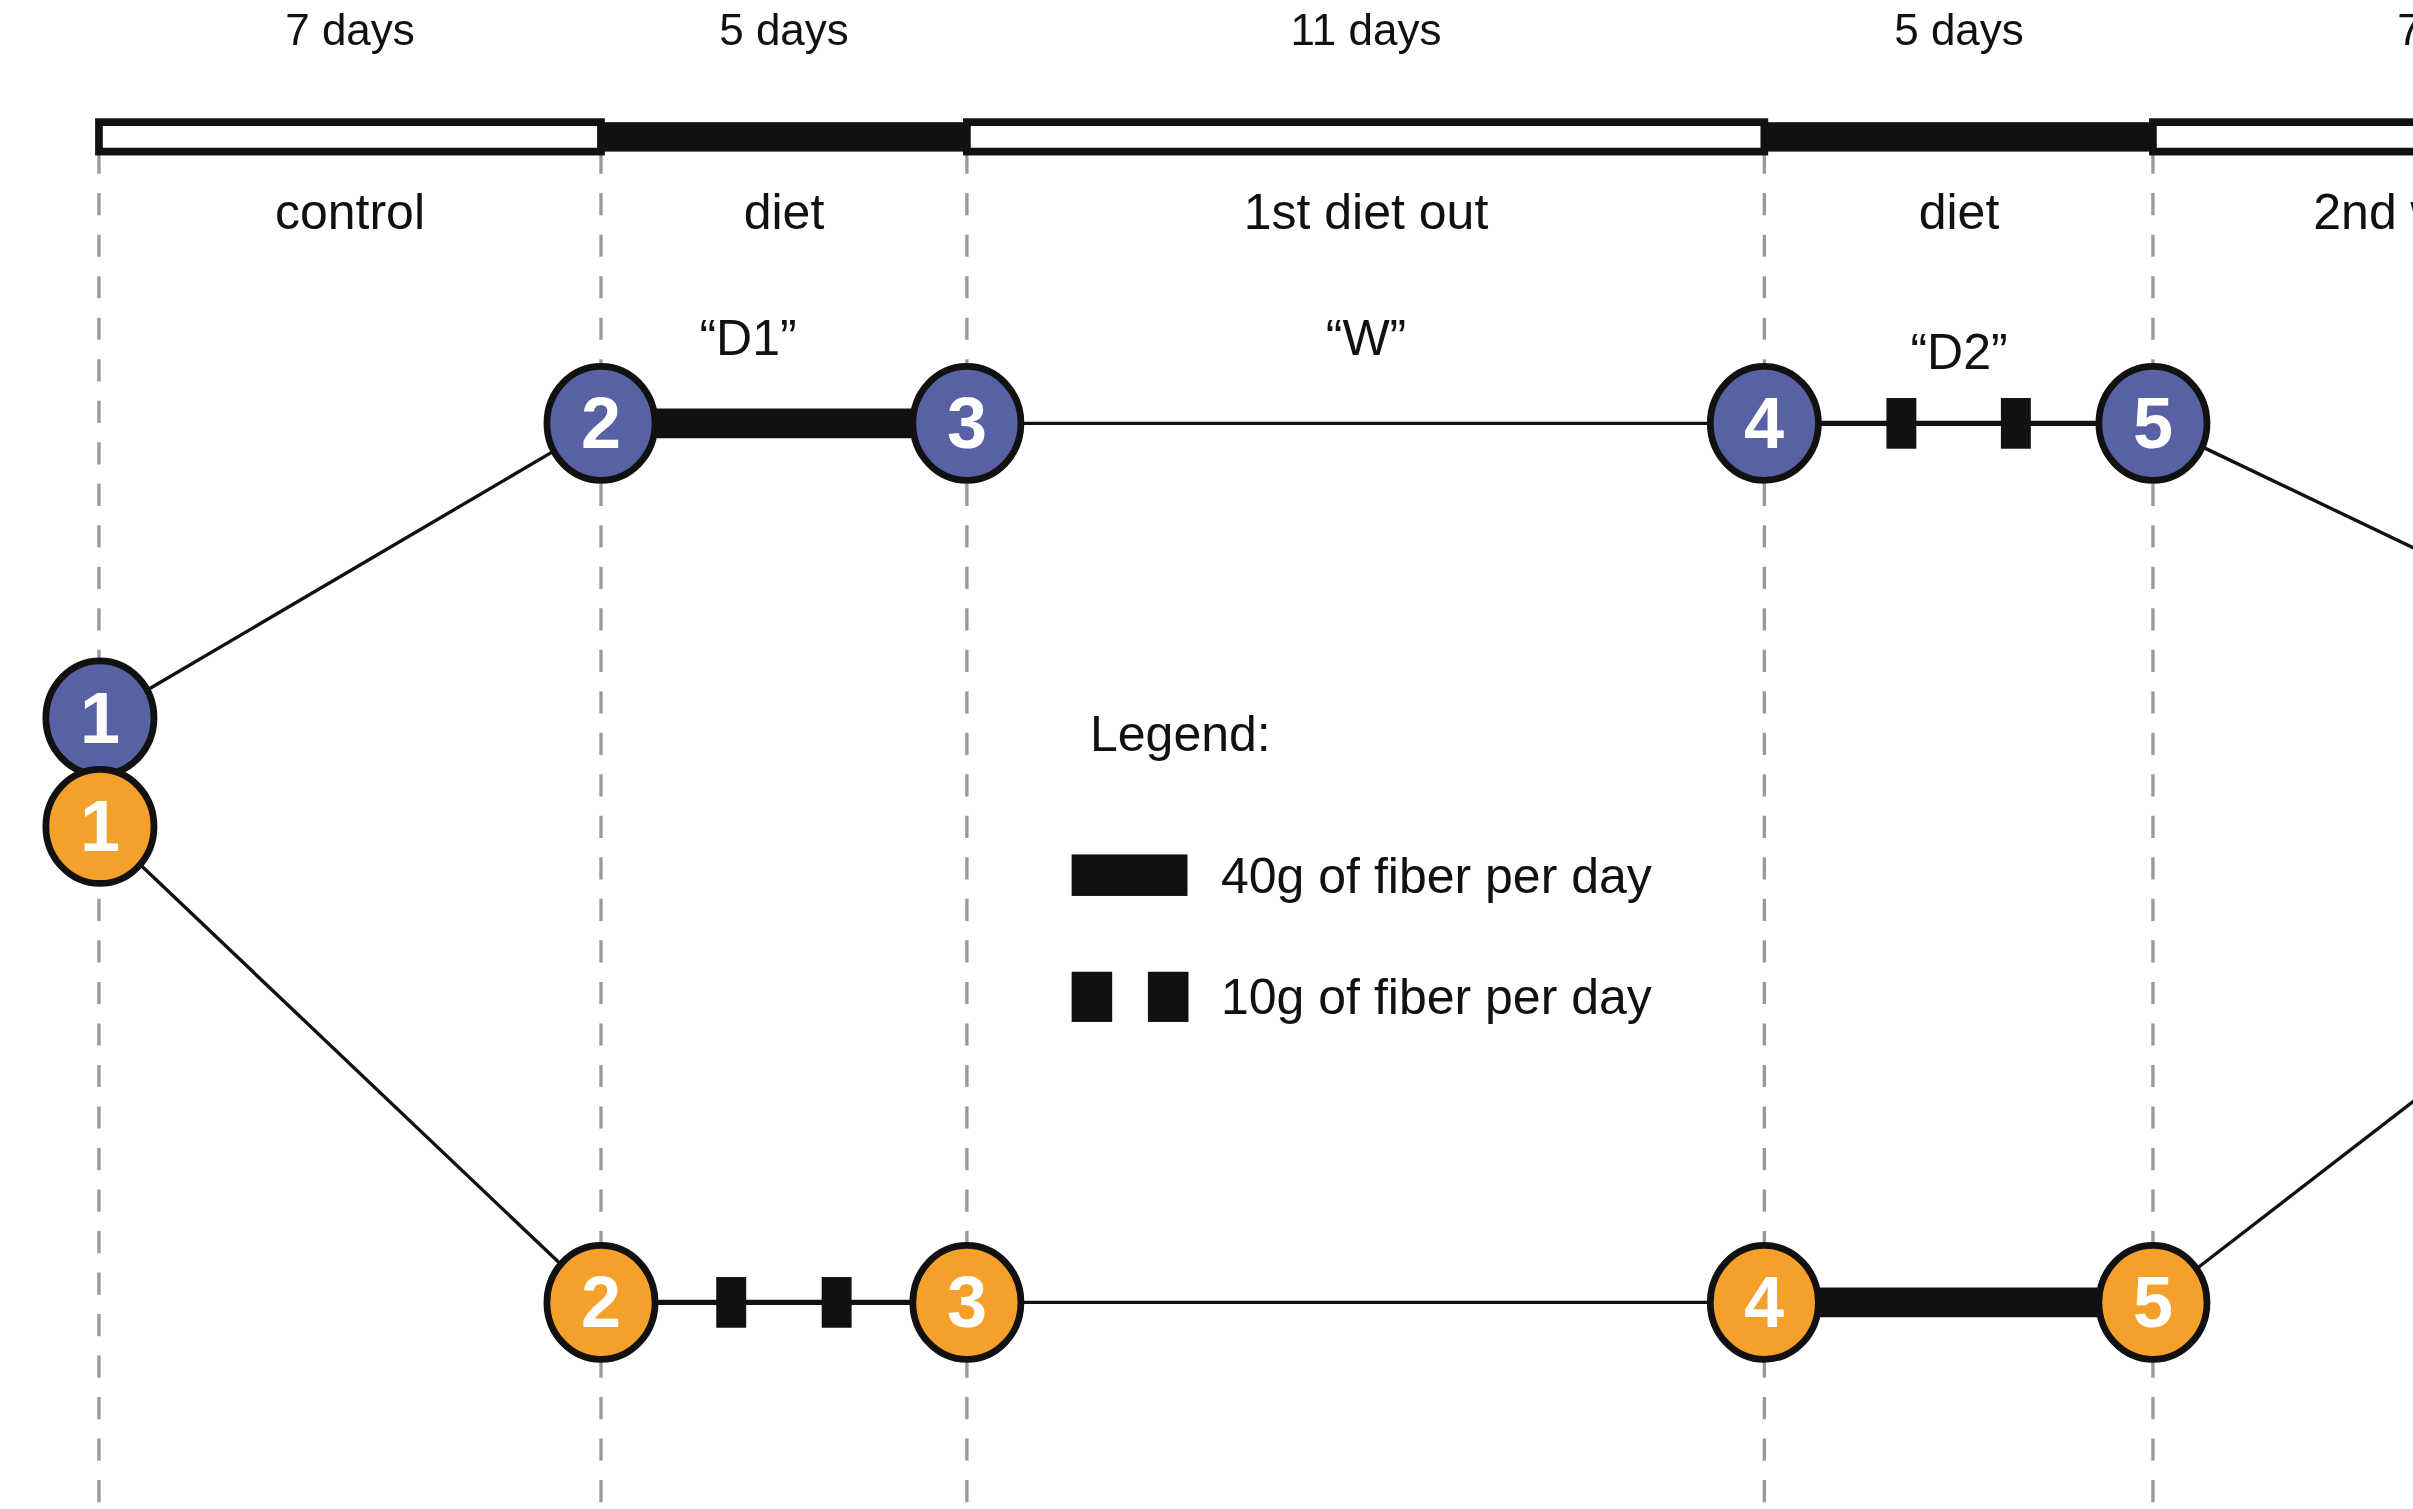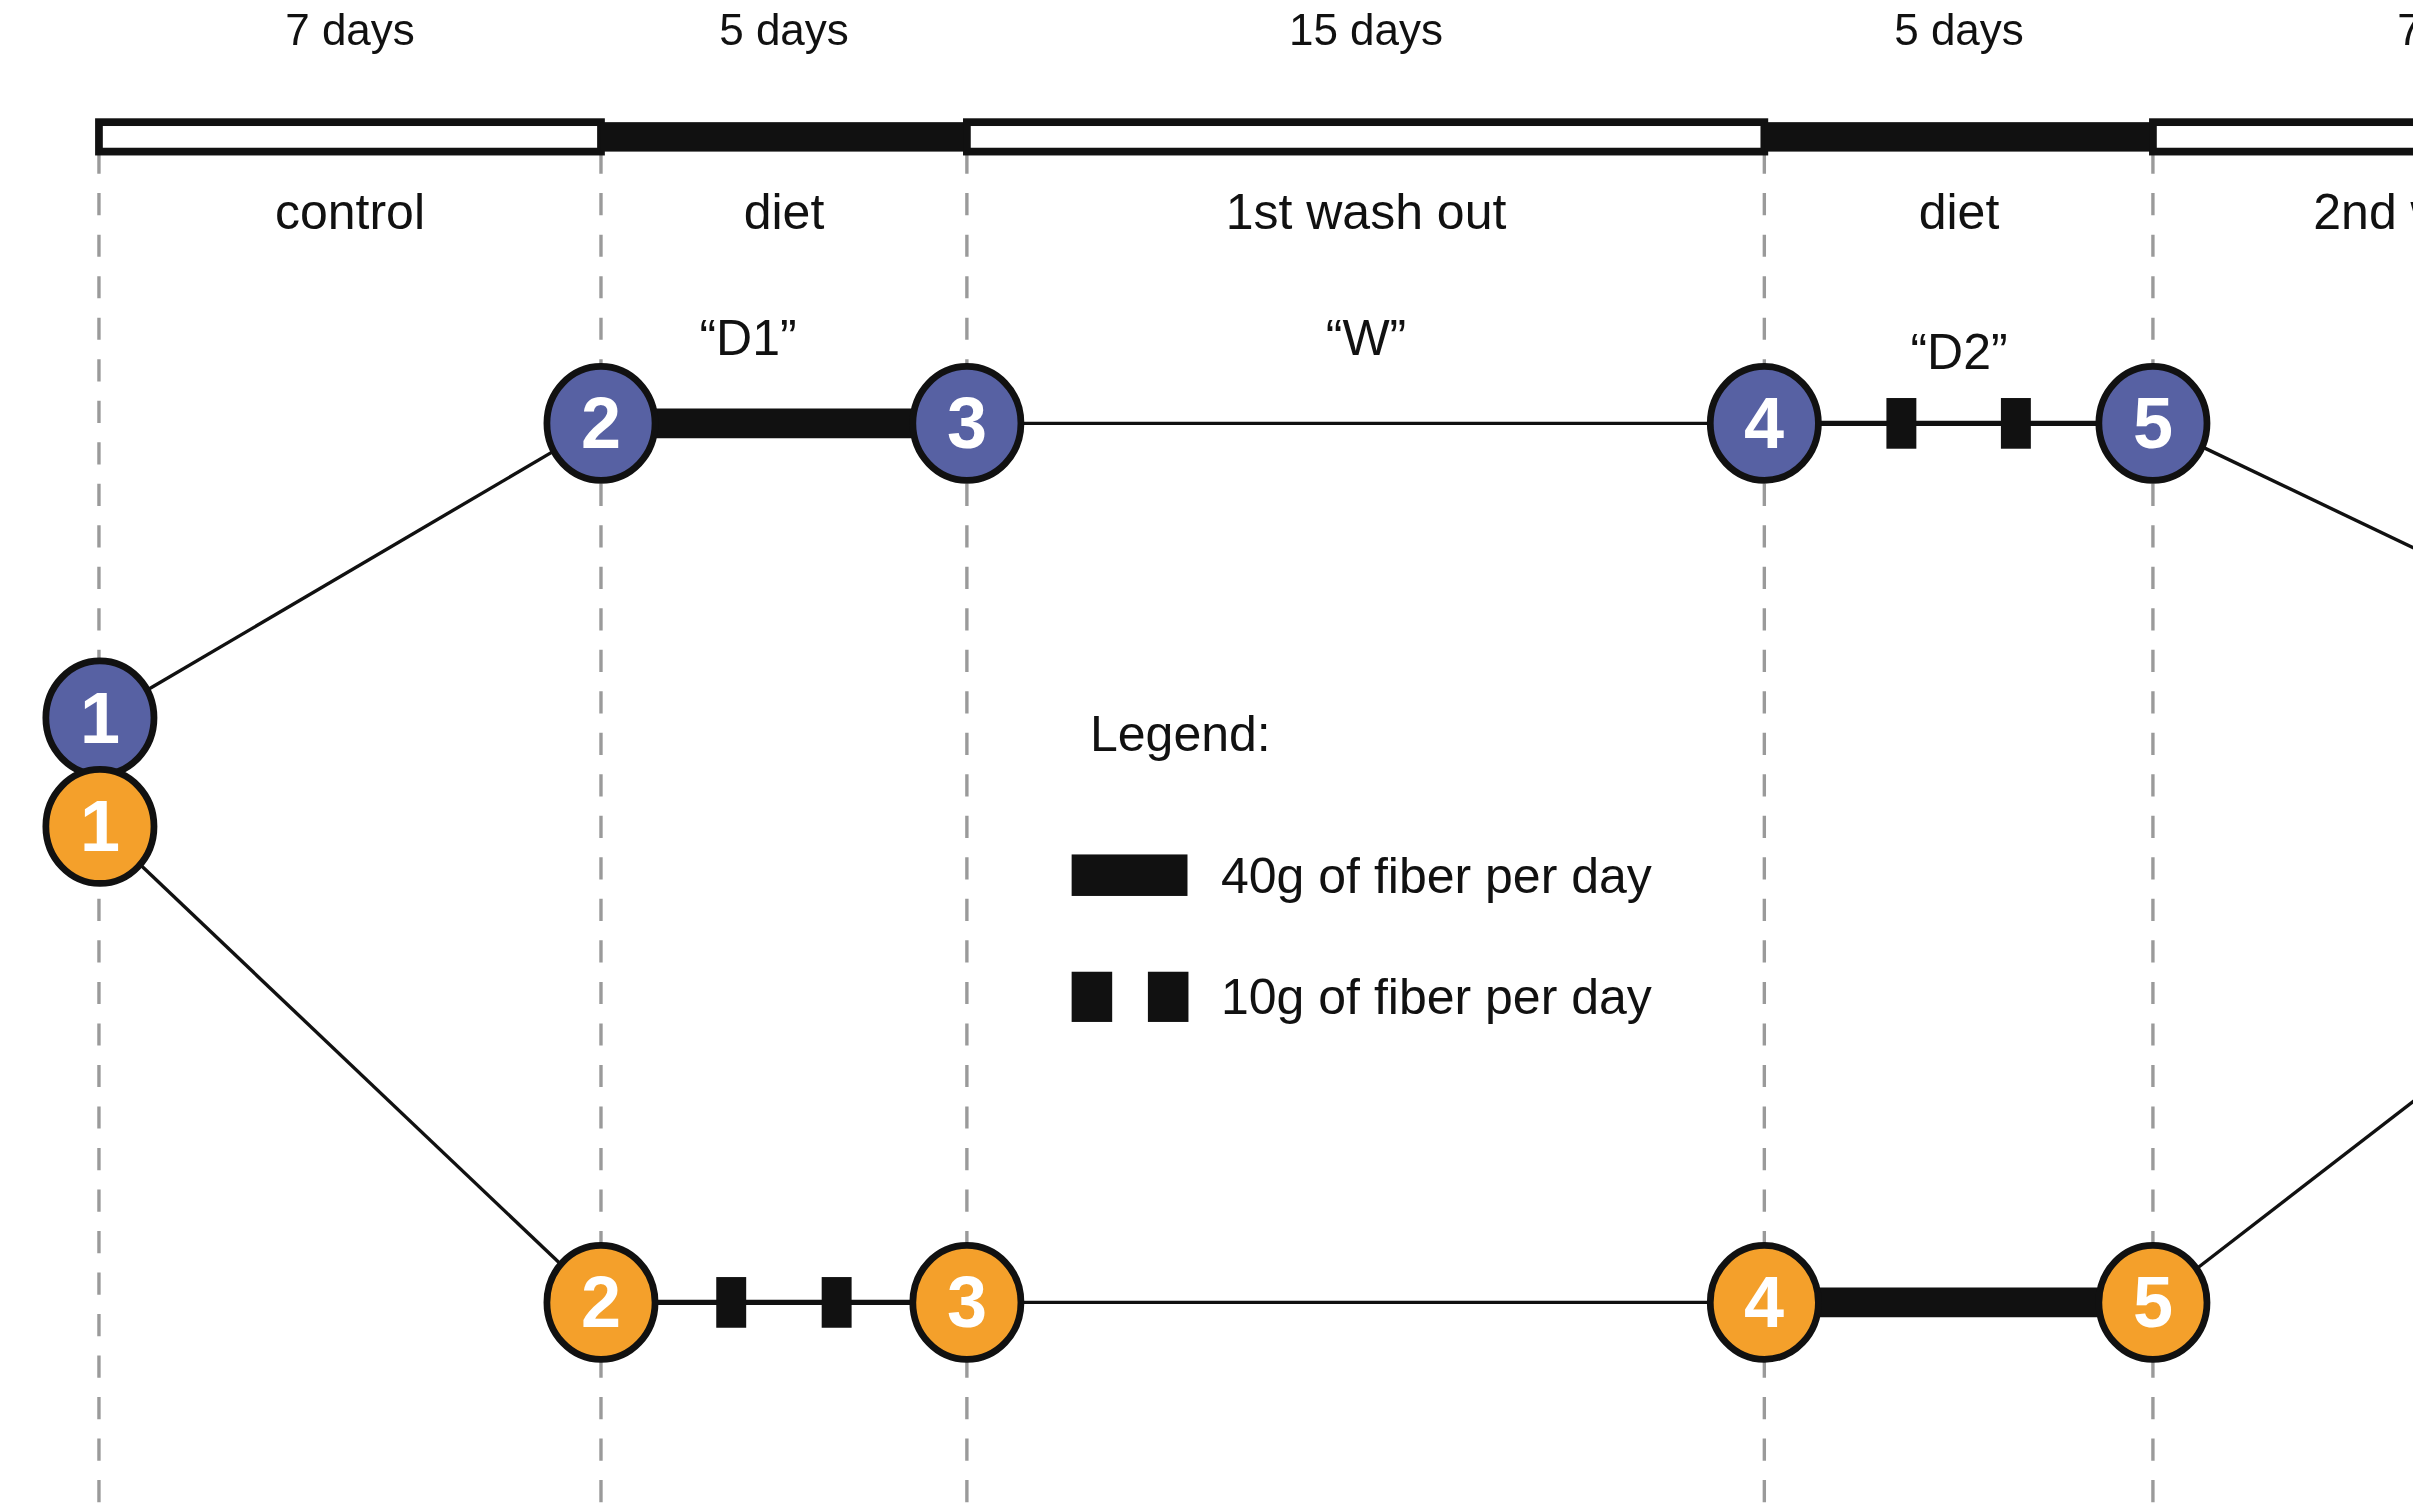--- a/index.html
+++ b/index.html
@@ -91,26 +91,26 @@
       <div class="nodetxt" style="left: 967px; top: 423px;">3</div>
       <div class="nodetxt" style="left: 1764px; top: 423px;">4</div>
       <div class="nodetxt" style="left: 2153px; top: 423px;">5</div>
       <div class="nodetxt" style="left: 100px; top: 826px;">1</div>
       <div class="nodetxt" style="left: 601px; top: 1302px;">2</div>
       <div class="nodetxt" style="left: 967px; top: 1302px;">3</div>
       <div class="nodetxt" style="left: 1764px; top: 1302px;">4</div>
       <div class="nodetxt" style="left: 2153px; top: 1302px;">5</div>
       <div class="txt duration" style="left: 350px; top: 30px;">7 days</div>
       <div class="txt duration" style="left: 784px; top: 30px;">5 days</div>
-      <div class="txt duration" style="left: 1366px; top: 30px;">15 days</div>
+      <div class="txt duration" style="left: 1366px; top: 30px;">11 days</div>
       <div class="txt duration" style="left: 1959px; top: 30px;">5 days</div>
       <div class="txt duration" style="left: 2462px; top: 30px;">7 days</div>
       <div class="txt phase" style="left: 350px; top: 212px;">control</div>
       <div class="txt phase" style="left: 784px; top: 212px;">diet</div>
-      <div class="txt phase" style="left: 1366px; top: 212px;">1st wash out</div>
+      <div class="txt phase" style="left: 1366px; top: 212px;">1st diet out</div>
       <div class="txt phase" style="left: 1959px; top: 212px;">diet</div>
       <div class="txt phase" style="left: 2462px; top: 212px;">2nd wash out</div>
       <div class="txt code" style="left: 748px; top: 338px;">“D1”</div>
       <div class="txt code" style="left: 1366px; top: 338px;">“W”</div>
       <div class="txt code" style="left: 1959px; top: 352px;">“D2”</div>
       <div class="txt legend-title" style="left: 1062px; top: 734px; transform: translate(0px, -50%); margin-left: 28px;">Legend:</div>
       <div class="txt legend-label" style="left: 1221px; top: 876px; transform: translate(0px, -50%);">40g of fiber per day</div>
       <div class="txt legend-label" style="left: 1221px; top: 997px; transform: translate(0px, -50%);">10g of fiber per day</div>
     </div>
 </div>

